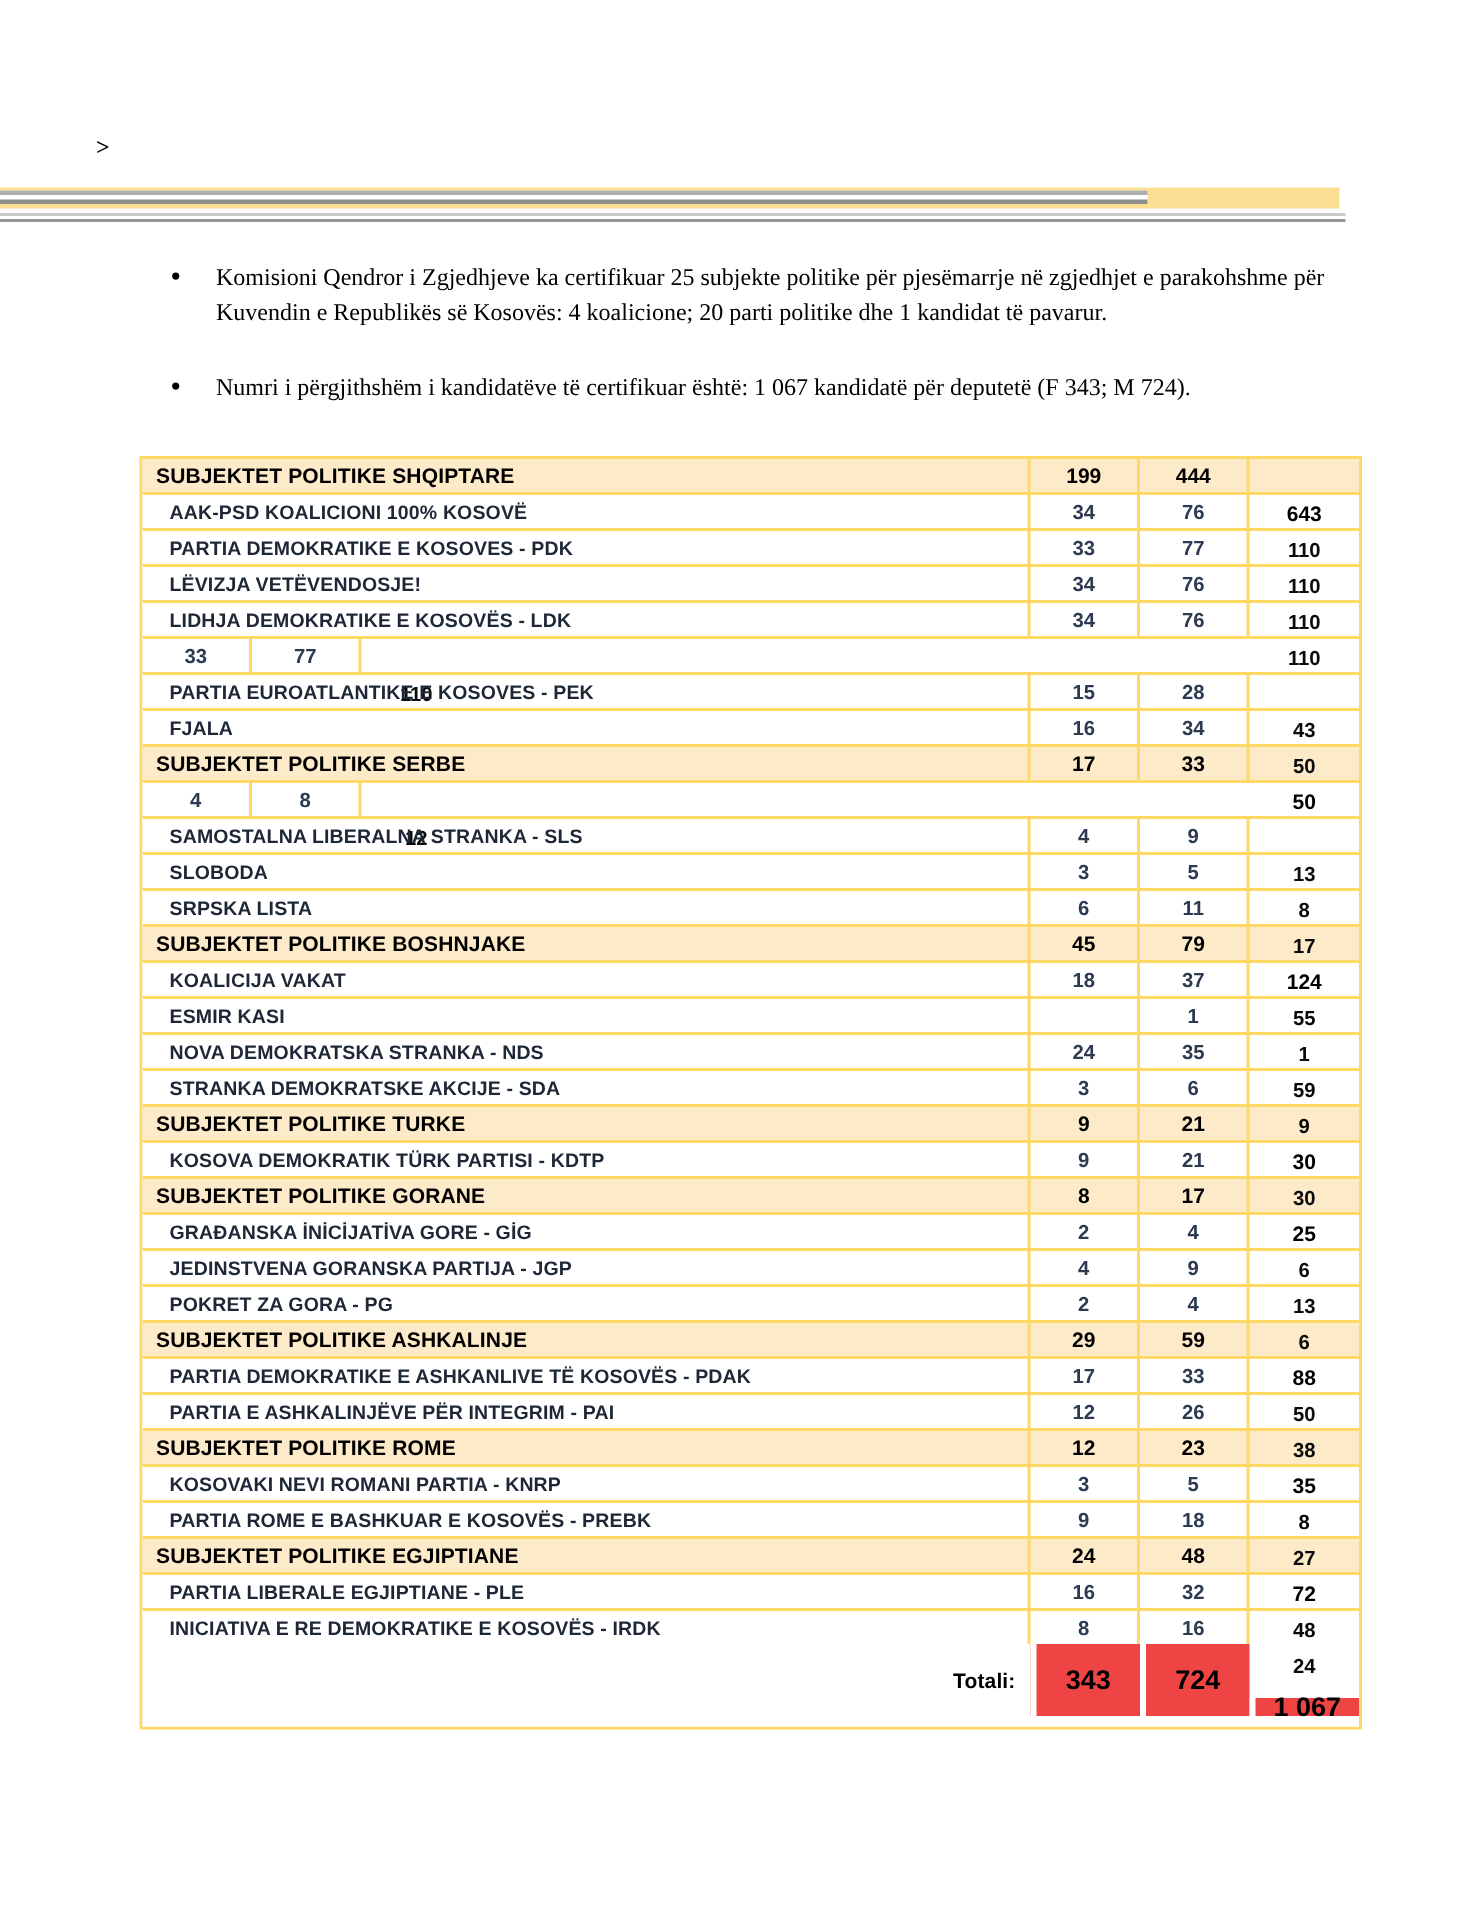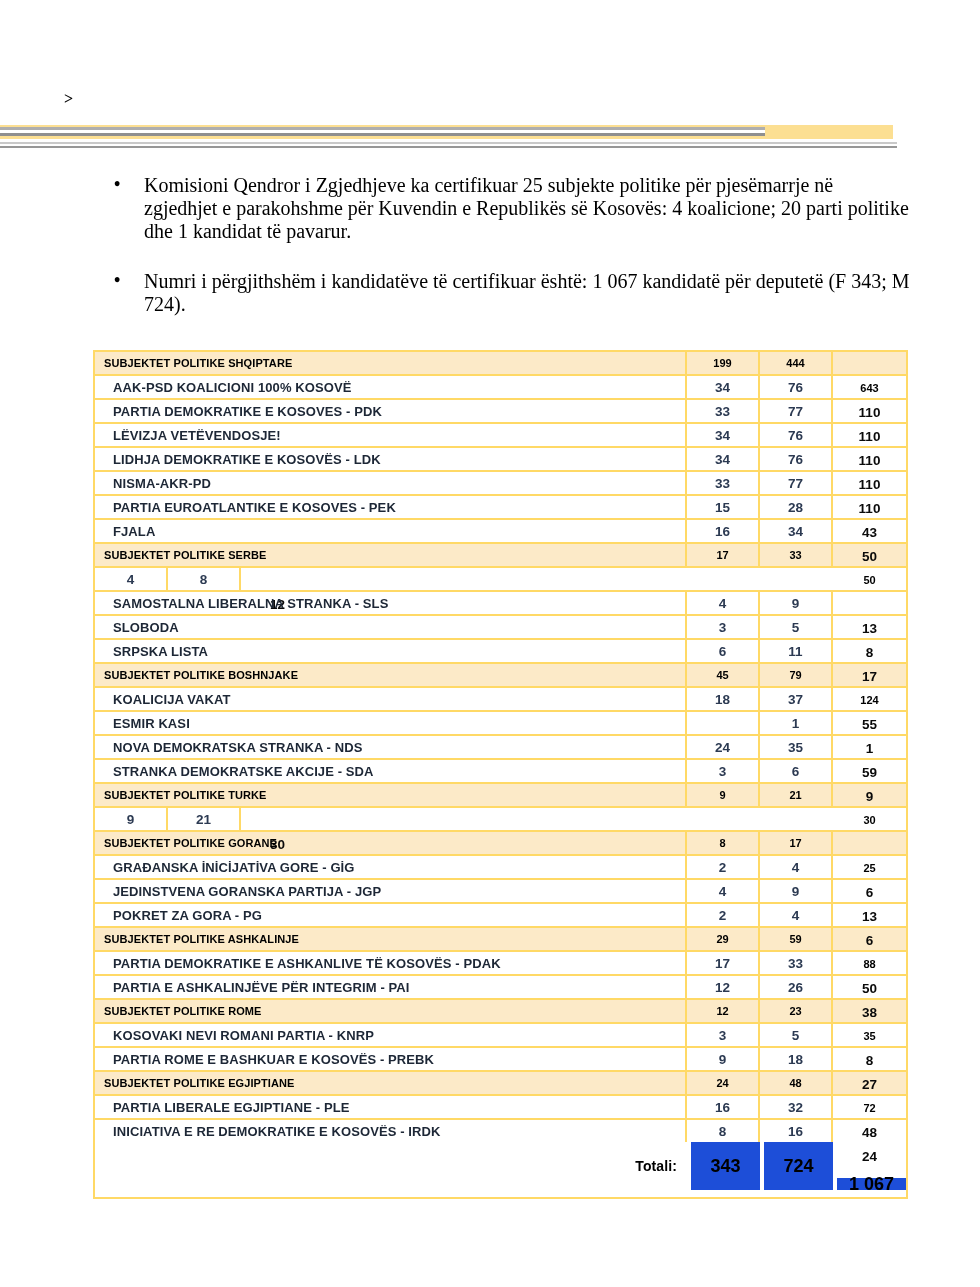--- a/index.html
+++ b/index.html
@@ -25,44 +25,44 @@
   .groove {
     position:absolute; top:2px; left:0; width:765px; height:3px;
     background:#ffffff; border-top:3px solid #aeaeae; border-bottom:3px solid #8f8f8f;
   }
   .gray-line {
     width:897px; height:2px; margin-top:3px;
     border-top:2px solid #c9c9c9; border-bottom:2px solid #979797;
   }
 
   
-  .bullets { list-style:none; margin:26px 70px 0 112px; padding:0; font-size:20px; line-height:23px; color:#000; }
+  .bullets { list-style:none; margin:26px 70px 0 112px; padding:0; font-size:16px; line-height:23px; color:#000; }
   .bullets li { position:relative; padding-left:32px; margin-bottom:27px; }
   .bullets li::before { content:"\2022"; position:absolute; left:2px; top:-1px; font-size:18px; font-weight:700; }
 
   
   .ctable {
     margin:34px 0 0 93px; width:815px;
     border:2px solid #ffd966; box-sizing:border-box;
     font-family:"Liberation Sans", sans-serif;
   }
   .trow { display:flex; height:22px; border-bottom:2px solid #ffd966; background:#ffffff; }
   .trow:last-of-type { border-bottom:none;justify-content:space-between; }
   .cell { display:flex; align-items:center; box-sizing:border-box; font-weight:700; }
   .name { flex:1; padding-left:9px; border-right:2px solid #ffd966; color:#1d2736; font-size:13px; letter-spacing:0.1px; }
   .name.sub { padding-left:18px; }
   .num { width:73px; justify-content:center; border-right:2px solid #ffd966; color:#2c3a52; font-size:13.5px; }
   .num.t { width:73px; border-right:none; color:#0a0a0a;margin-top:36px; }
   .trow.cat { background:#fceac8; }
-  .trow.cat .cell { color:#000000; font-size:11px; }
+  .trow.cat .cell { color:#000000; font-size:14px; }
 
   .trow.total { height:48px; background:#ffffff; border-bottom:none; }
   .trow.total .name { justify-content:flex-end; padding-right:10px; border-right:none; color:#000; font-size:14px; }
   .trow.total .num {
-    background:#1d4ed8; border-right:none; border-left:4px solid #ffffff;
+    background:#ef4444; border-right:none; border-left:4px solid #ffffff;
     color:#000; font-size:18px; font-weight:700;
   }
   .footer-strip { height:7px; background:#ffffff; }
 </style>
 </head>
 <body>
 
 <div class="page">
 
   <div class="title-row">
@@ -107,21 +107,20 @@
           <div class="cell num">76</div>
           <div class="cell num t">110</div>
         </div>
         <div class="trow">
           <div class="cell name sub">LIDHJA DEMOKRATIKE E KOSOVËS - LDK</div>
           <div class="cell num">34</div>
           <div class="cell num">76</div>
           <div class="cell num t">110</div>
         </div>
         <div class="trow">
-          <div class="cell name sub">NISMA-AKR-PD</div>
           <div class="cell num">33</div>
           <div class="cell num">77</div>
           <div class="cell num t">110</div>
         </div>
         <div class="trow">
           <div class="cell name sub">PARTIA EUROATLANTIKE E KOSOVES - PEK</div>
           <div class="cell num">15</div>
           <div class="cell num">28</div>
           <div class="cell num t">43</div>
         </div>
@@ -190,20 +189,21 @@
           <div class="cell num">6</div>
           <div class="cell num t">9</div>
         </div>
         <div class="trow cat">
           <div class="cell name">SUBJEKTET POLITIKE TURKE</div>
           <div class="cell num">9</div>
           <div class="cell num">21</div>
           <div class="cell num t">30</div>
         </div>
         <div class="trow">
+          <div class="cell name sub">KOSOVA DEMOKRATIK TÜRK PARTISI - KDTP</div>
           <div class="cell num">9</div>
           <div class="cell num">21</div>
           <div class="cell num t">30</div>
         </div>
         <div class="trow cat">
           <div class="cell name">SUBJEKTET POLITIKE GORANE</div>
           <div class="cell num">8</div>
           <div class="cell num">17</div>
           <div class="cell num t">25</div>
         </div>

